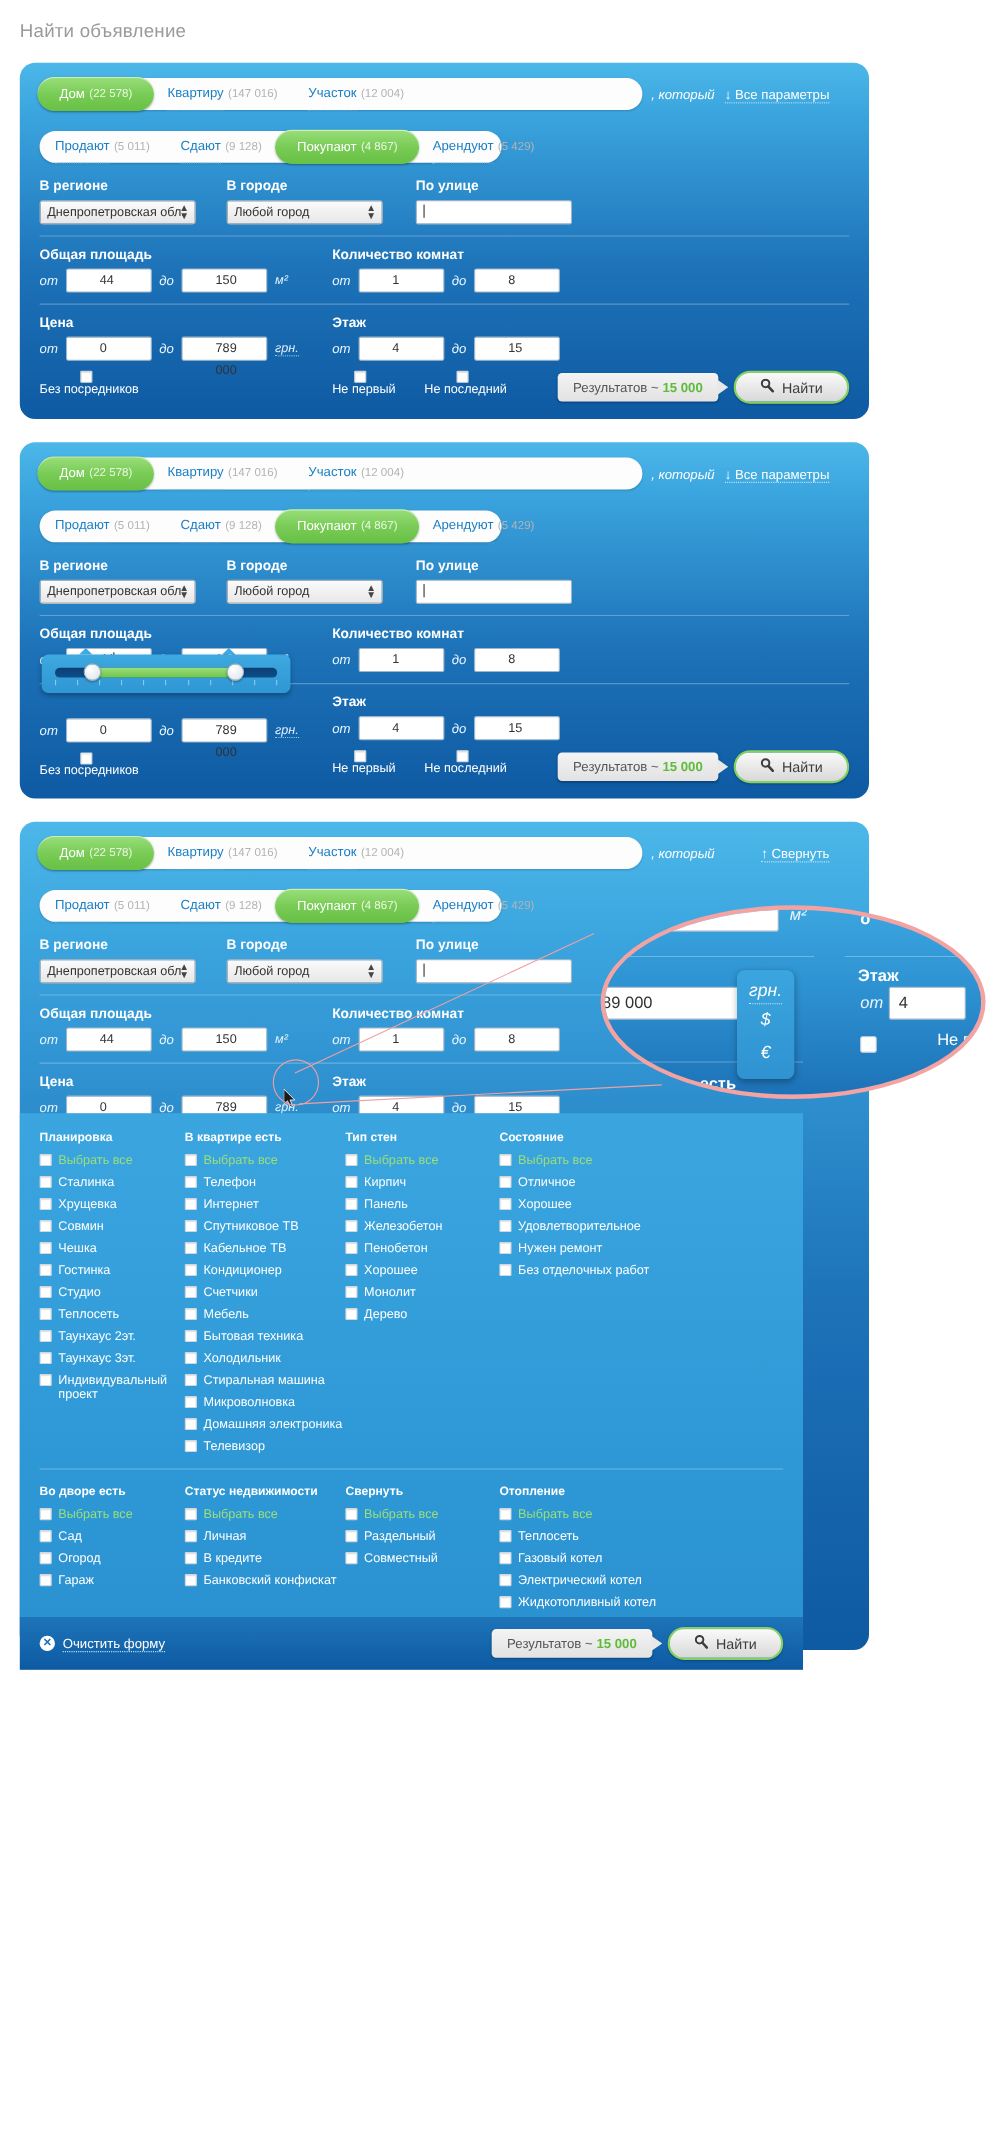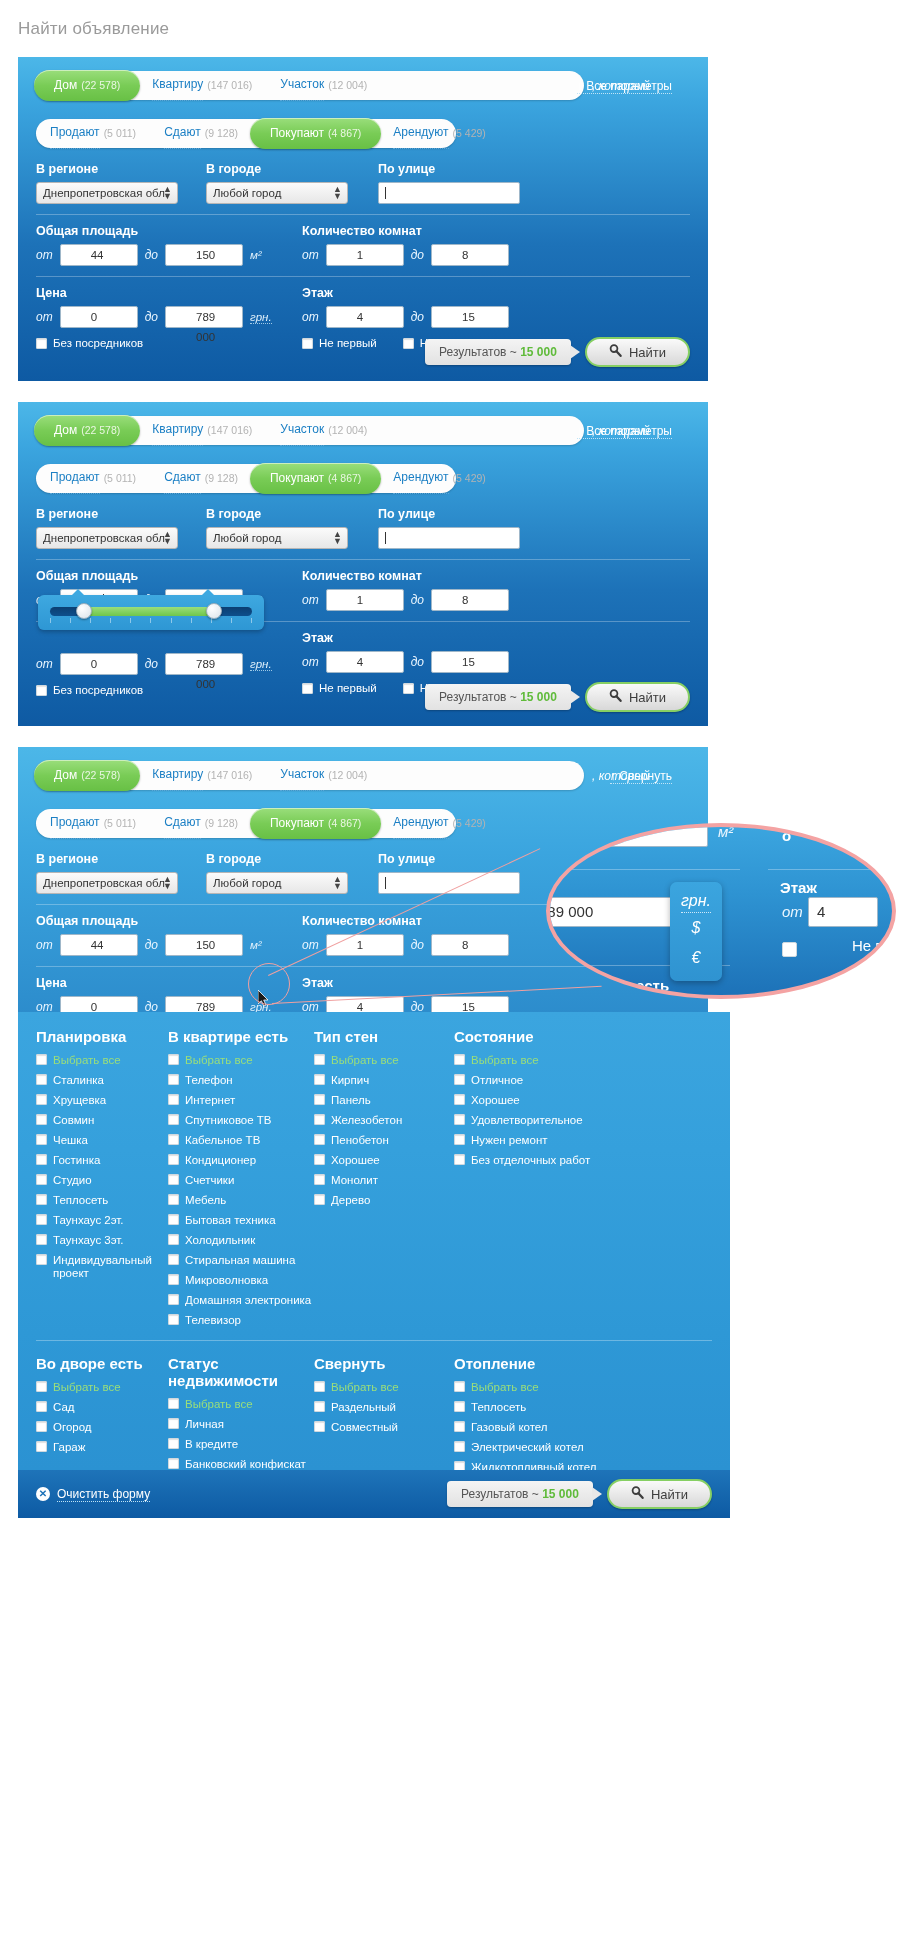--- a/index.html
+++ b/index.html
@@ -13,23 +13,23 @@
   body { width: 900px; height: 1941px; position: relative; overflow: hidden; }
 
   .page-title {
     position: absolute; left: 18px; top: 19px;
     font-size: 17px; color: #9a9a9a; letter-spacing: .2px;
   }
 
   
   .panel {
     position: absolute;
-    left: 18px; width: 690px;
+    left: 18px; width: 772px;
     background: linear-gradient(180deg,#4cb7e8 0%,#3ba5df 14%,#1d72b8 58%,#0e5aa3 100%);
-    border-radius: 0;
+    border-radius: 14px;
     padding: 14px 18px 16px 18px;
     color: #ffffff;
   }
   .panel.p1 { top: 57px; height: 324px; }
   .panel.p2 { top: 402px; height: 324px; }
   .panel.p3 { top: 747px; height: 753px; padding-bottom: 0; }
 
   
   .pillrow {
     background: #fdfdfd;
@@ -109,21 +109,21 @@
   .cursor { display: inline-block; width: 1px; height: 12px; background: #333;
             vertical-align: -2px; }
 
   .range { display: flex; align-items: center; gap: 7px; }
   .range .ot { font-style: italic; font-size: 12px; color: #eaf6ff; }
   .range .in { width: 78px; padding-left: 30px; }
   .range .unit { font-style: italic; font-size: 11.5px; color: #dff0fb; }
   .range .unit.dotted { border-bottom: 1px dotted #9ec9e6; }
 
   .cbrow { display: flex; align-items: center; margin-top: 9px; gap: 26px; }
-  .cb { display: inline-flex; align-items: center; font-size: 11.5px; color: #fff; }
+  .cb { display: inline-flex; align-items: center; font-size: 11.5px; color: #fff; flex-direction: column; }
   .cbx {
     width: 11px; height: 11px; background: #fff;
     border: 1px solid #cfd8de; border-radius: 1px;
     margin-right: 6px; display: inline-block;
     box-shadow: inset 0 1px 1px rgba(0,0,0,.12);
   }
 
   
   .footer {
     position: absolute; right: 18px; bottom: 14px;
@@ -223,21 +223,21 @@
     position: absolute; background: #f0a0a0; height: 1px; transform-origin: 0 0;
     z-index: 39;
   }
 
   
   .ext { position: absolute; left: 18px; top: 1012px; width: 712px;
          background: linear-gradient(180deg,#3ba5df 0%,#35a0dc 30%,#2e98d6 70%,#2b92d2 100%);
          padding: 16px 18px 0 18px; }
   .cols { display: flex; }
   .col { }
-  .coltitle { font-size: 15px; font-weight: bold; color: #fff; margin-bottom: 9px; }
+  .coltitle { font-size: 11px; font-weight: bold; color: #fff; margin-bottom: 9px; }
   .cbitem { display: flex; align-items: flex-start; font-size: 11.5px; color: #fff;
             margin-bottom: 7px; line-height: 13px; }
   .cbitem .cbx { margin-top: 0px; flex: none; }
   .cbitem.all span { color: #9ade7b; }
   .extsep { border-top: 1px solid rgba(255,255,255,.3); margin: 6px 0 14px 0; }
 
   .bottombar {
     position: absolute; left: 18px; top: 1470px; width: 712px; height: 48px;
     background: linear-gradient(180deg,#1e74b9,#0d5aa3);
     display: flex; align-items: center;

